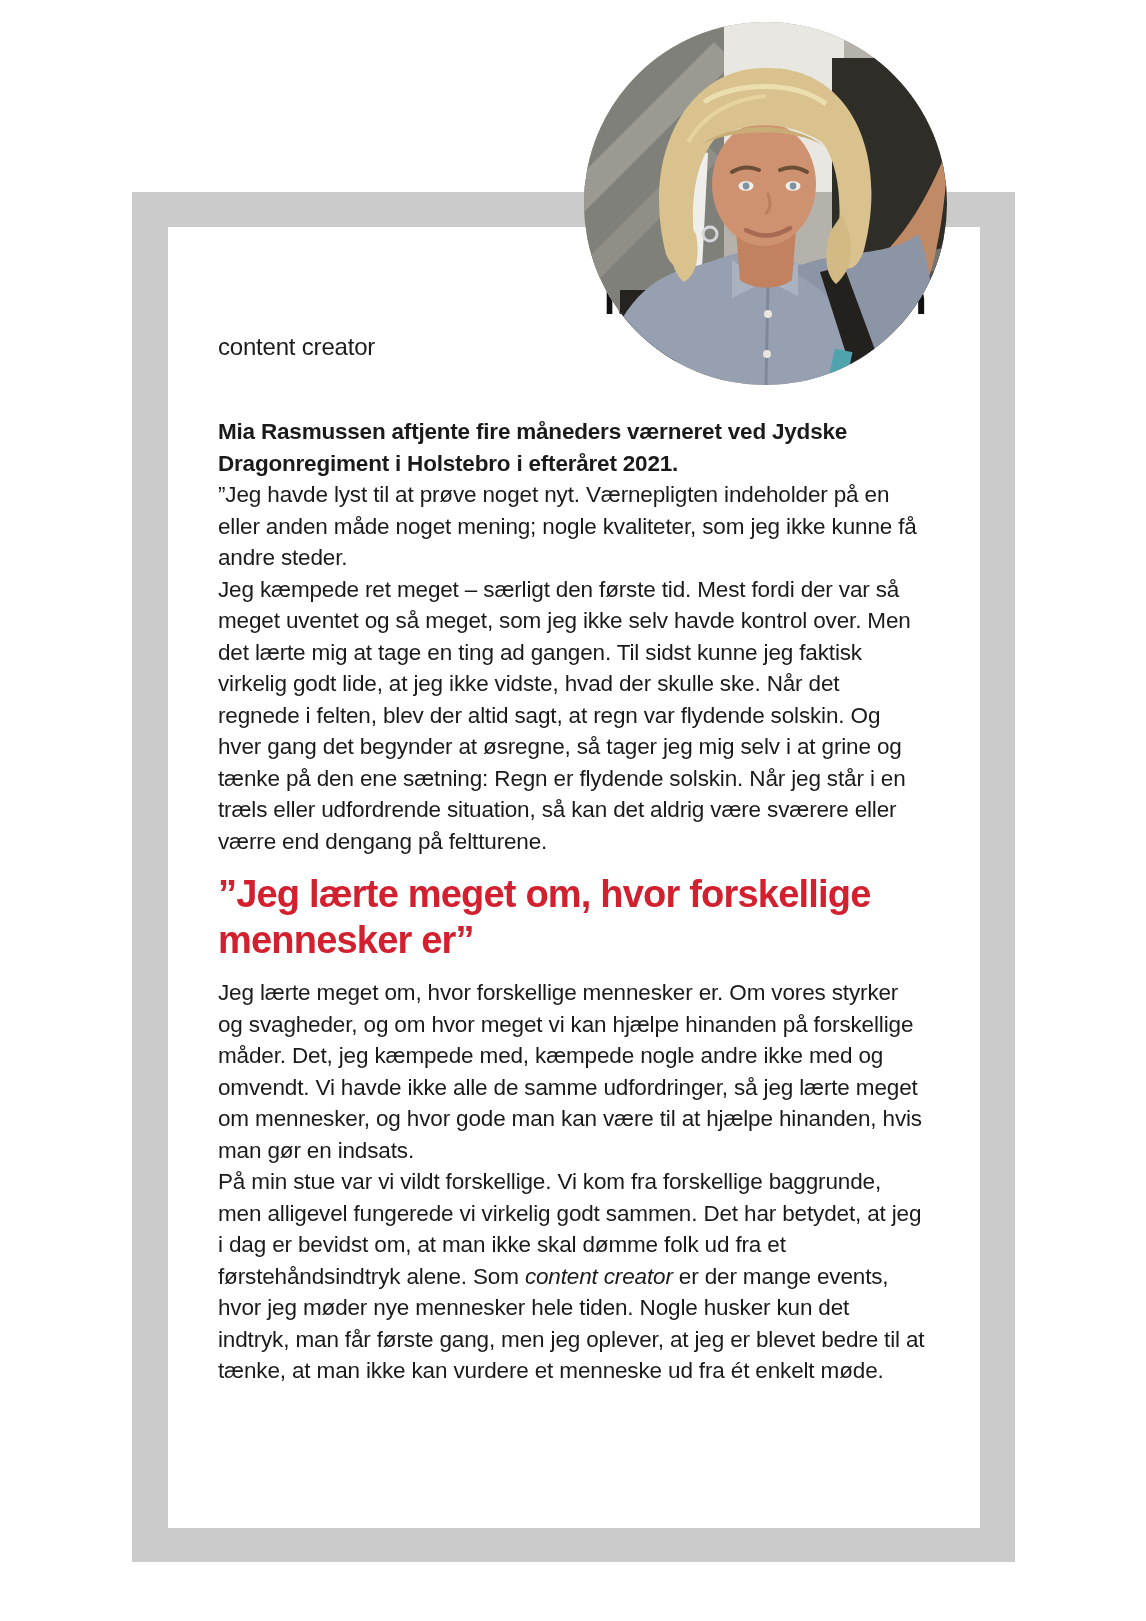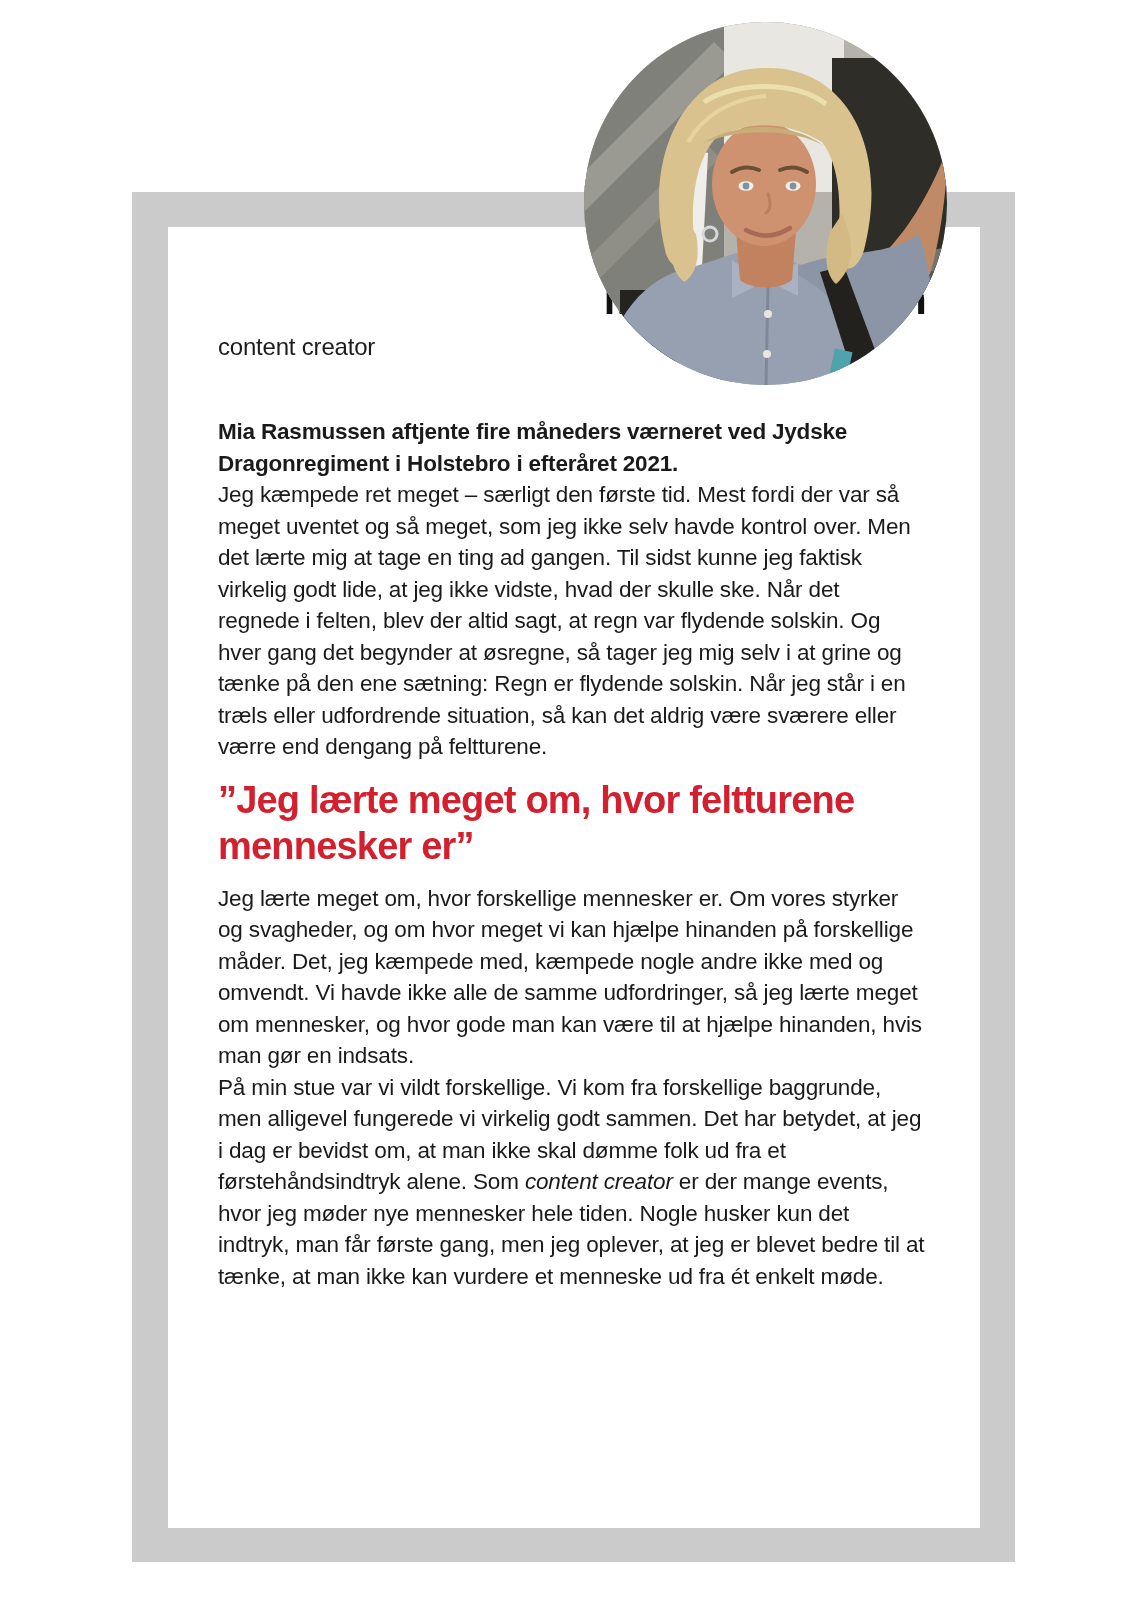--- a/index.html
+++ b/index.html
@@ -25,22 +25,23 @@
   <div class="frame"></div>
 
   <div class="card">
     <header>
       <h1 class="person-name">Mia Rasmussen</h1>
       <div class="person-role">content creator</div>
     </header>
 
     <article>
       <p class="lead">Mia Rasmussen aftjente fire måneders værneret ved Jydske Dragonregiment i Holstebro i efteråret 2021.</p>
+      <p>”Jeg havde lyst til at prøve noget nyt. Værnepligten indeholder på en eller anden måde noget mening; nogle kvaliteter, som jeg ikke kunne få andre steder.</p>
       <p>Jeg kæmpede ret meget – særligt den første tid. Mest fordi der var så meget uventet og så meget, som jeg ikke selv havde kontrol over. Men det lærte mig at tage en ting ad gangen. Til sidst kunne jeg faktisk virkelig godt lide, at jeg ikke vidste, hvad der skulle ske. Når det regnede i felten, blev der altid sagt, at regn var flydende solskin. Og hver gang det begynder at øsregne, så tager jeg mig selv i at grine og tænke på den ene sætning: Regn er flydende solskin. Når jeg står i en træls eller udfordrende situation, så kan det aldrig være sværere eller værre end dengang på feltturene.</p>
-      <h2 class="pullquote">”Jeg lærte meget om, hvor feltturene mennesker er”</h2>
+      <h2 class="pullquote">”Jeg lærte meget om, hvor forskellige mennesker er”</h2>
       <p>Jeg lærte meget om, hvor forskellige mennesker er. Om vores styrker og svagheder, og om hvor meget vi kan hjælpe hinanden på forskellige måder. Det, jeg kæmpede med, kæmpede nogle andre ikke med og omvendt. Vi havde ikke alle de samme udfordringer, så jeg lærte meget om mennesker, og hvor gode man kan være til at hjælpe hinanden, hvis man gør en indsats.</p>
       <p><span>På min stue var vi vildt forskellige. Vi kom fra forskellige baggrunde, men alligevel fungerede vi virkelig godt sammen. Det har betydet, at jeg i dag er bevidst om, at man ikke skal dømme folk ud fra et førstehåndsindtryk alene. Som </span><em>content creator</em><span> er der mange events, hvor jeg møder nye mennesker hele tiden. Nogle husker kun det indtryk, man får første gang, men jeg oplever, at jeg er blevet bedre til at tænke, at man ikke kan vurdere et menneske ud fra ét enkelt møde.</span></p>
     </article>
   </div>
 
   <div class="photo">
 
     <svg width="363" height="363" viewBox="0 0 363 363" xmlns="http://www.w3.org/2000/svg">
 
       <rect x="0" y="0" width="363" height="363" fill="#b4b2aa"></rect>

